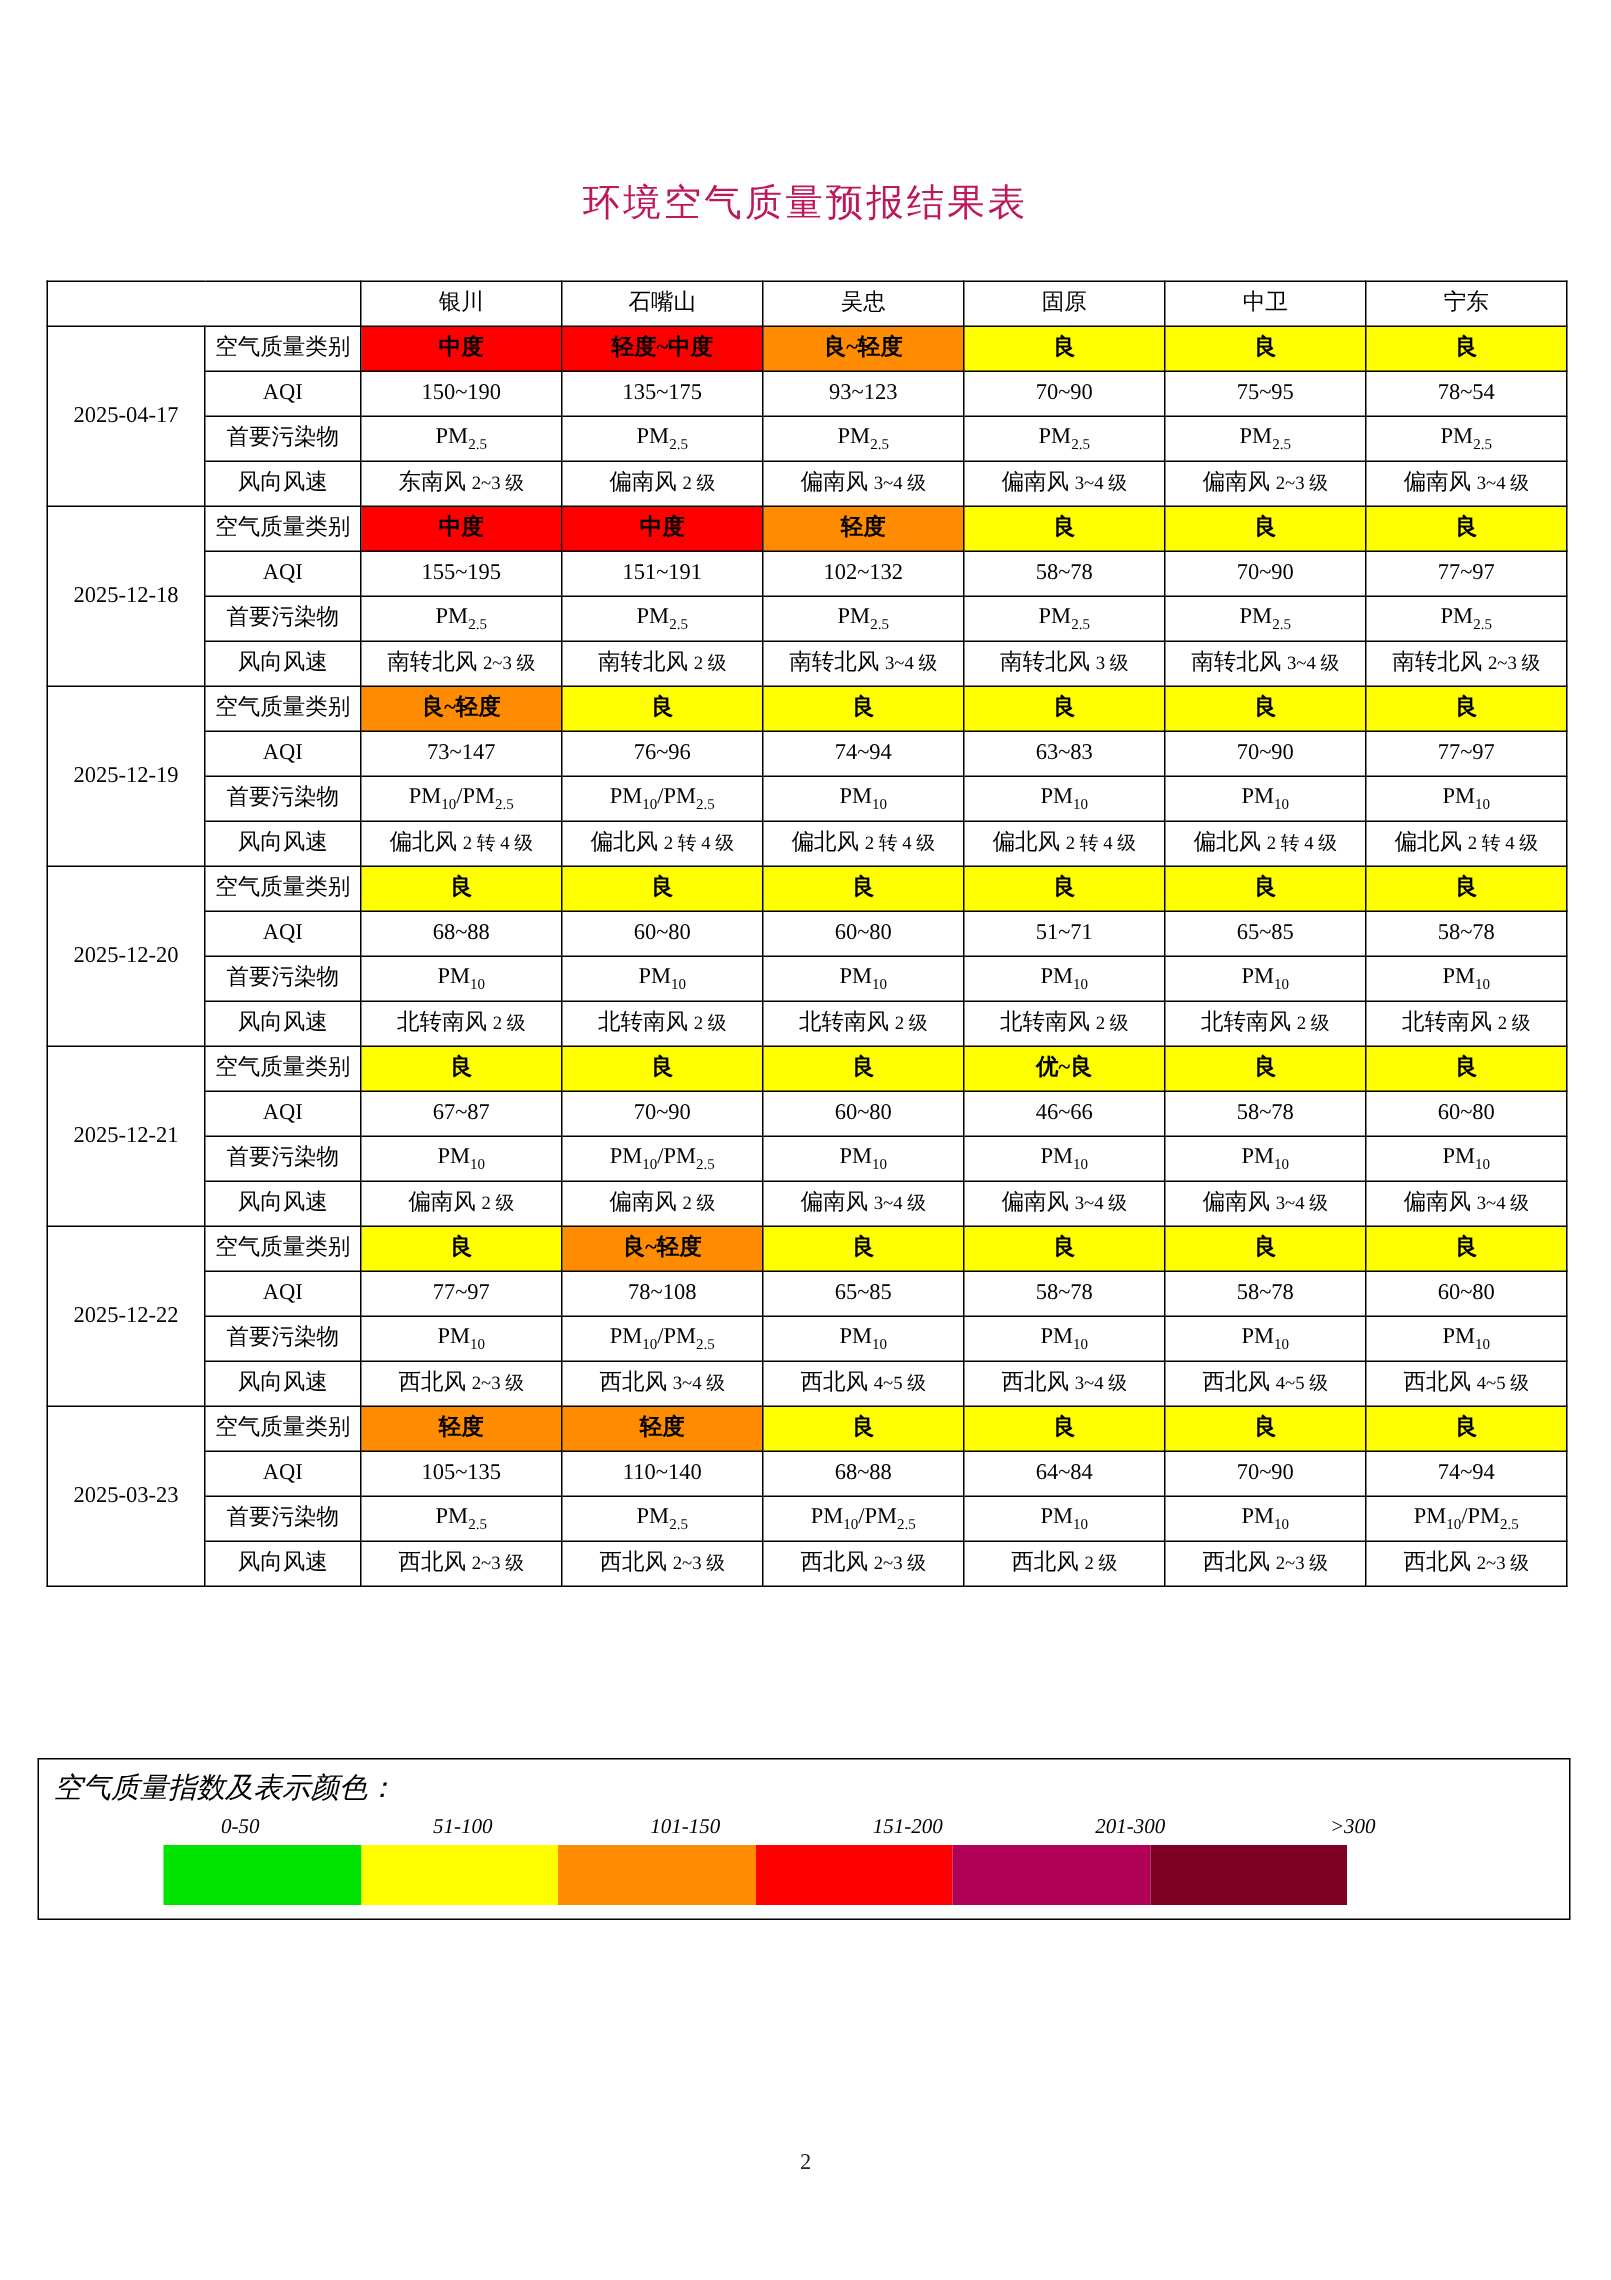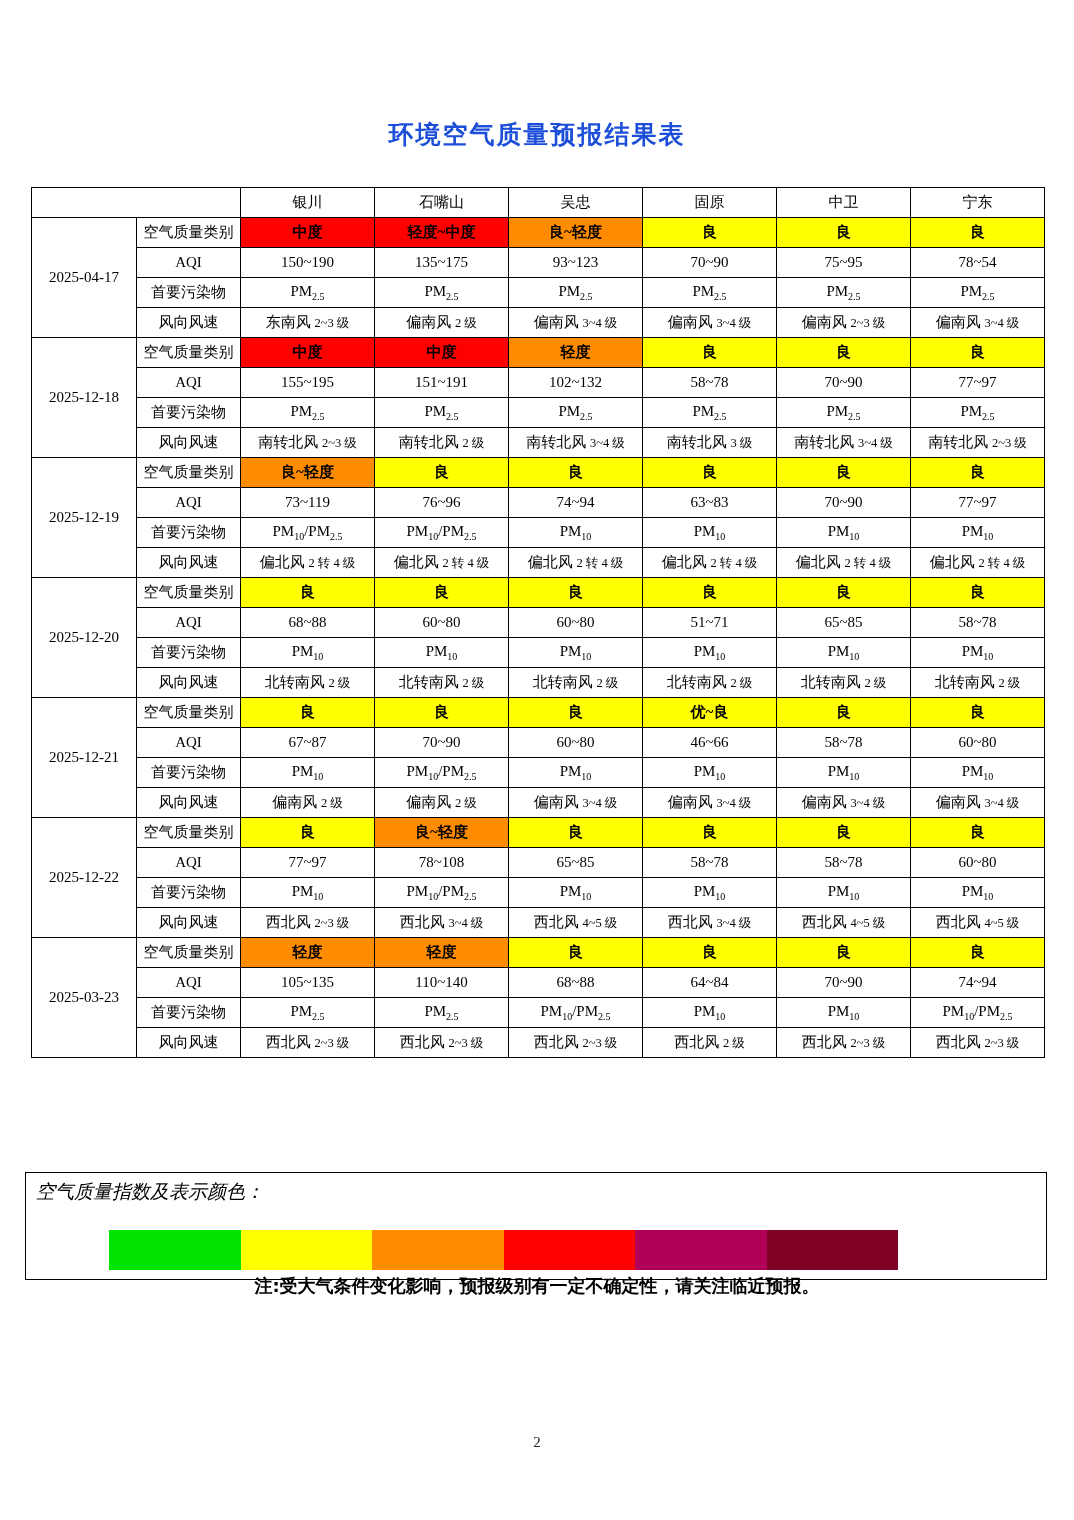--- a/index.html
+++ b/index.html
@@ -24,23 +24,23 @@
   }
 
   .title {
     position: absolute;
     left: 0;
     top: 118px;
     width: 1074px;
     text-align: center;
     font-family: "DejaVu Sans", sans-serif;
     font-size: 25px;
-    font-weight: bold;
+    font-weight: normal;
     letter-spacing: 2px;
-    color: #1d4ed8;
+    color: #be185d;
   }
 
   table.aqi {
     position: absolute;
     left: 31px;
     top: 187px;
     width: 1012px;
     border-collapse: collapse;
     table-layout: fixed;
   }
@@ -271,21 +271,21 @@
           <td class="row-label">空气质量类别</td>
           <td class="cat" style="background: rgb(255, 140, 0);">良~轻度</td>
           <td class="cat" style="background: rgb(255, 255, 0);">良</td>
           <td class="cat" style="background: rgb(255, 255, 0);">良</td>
           <td class="cat" style="background: rgb(255, 255, 0);">良</td>
           <td class="cat" style="background: rgb(255, 255, 0);">良</td>
           <td class="cat" style="background: rgb(255, 255, 0);">良</td>
         </tr>
         <tr>
           <td class="row-label">AQI</td>
-          <td class="aqi-val">73~119</td>
+          <td class="aqi-val">73~147</td>
           <td class="aqi-val">76~96</td>
           <td class="aqi-val">74~94</td>
           <td class="aqi-val">63~83</td>
           <td class="aqi-val">70~90</td>
           <td class="aqi-val">77~97</td>
         </tr>
         <tr>
           <td class="row-label">首要污染物</td>
           <td class="poll">PM<sub>10</sub>/PM<sub>2.5</sub></td>
           <td class="poll">PM<sub>10</sub>/PM<sub>2.5</sub></td>
@@ -449,27 +449,34 @@
           <td class="wind">西北风 <span class="lv">2~3 级</span></td>
           <td class="wind">西北风 <span class="lv">2 级</span></td>
           <td class="wind">西北风 <span class="lv">2~3 级</span></td>
           <td class="wind">西北风 <span class="lv">2~3 级</span></td>
         </tr>
       </tbody>
   </table>
 
   <div class="legend-box">
     <div class="legend-title">空气质量指数及表示颜色：</div>
+    <div class="legend-labels" id="legend-labels">
+        <span style="left: 8.33333%;">0-50</span>
+        <span style="left: 25%;">51-100</span>
+        <span style="left: 41.6667%;">101-150</span>
+        <span style="left: 58.3333%;">151-200</span>
+        <span style="left: 75%;">201-300</span>
+        <span style="left: 91.6667%;">&gt;300</span>
+      </div>
     <div class="legend-bar" id="legend-bar">
         <div style="background: rgb(0, 228, 0);"></div>
         <div style="background: rgb(255, 255, 0);"></div>
         <div style="background: rgb(255, 140, 0);"></div>
         <div style="background: rgb(255, 0, 0);"></div>
         <div style="background: rgb(176, 0, 88);"></div>
         <div style="background: rgb(126, 0, 35);"></div>
       </div>
   </div>
 
-  <div class="note">注:受大气条件变化影响，预报级别有一定不确定性，请关注临近预报。</div>
 
   <div class="page-number">2</div>
 
 </div>
 
 </body></html>

